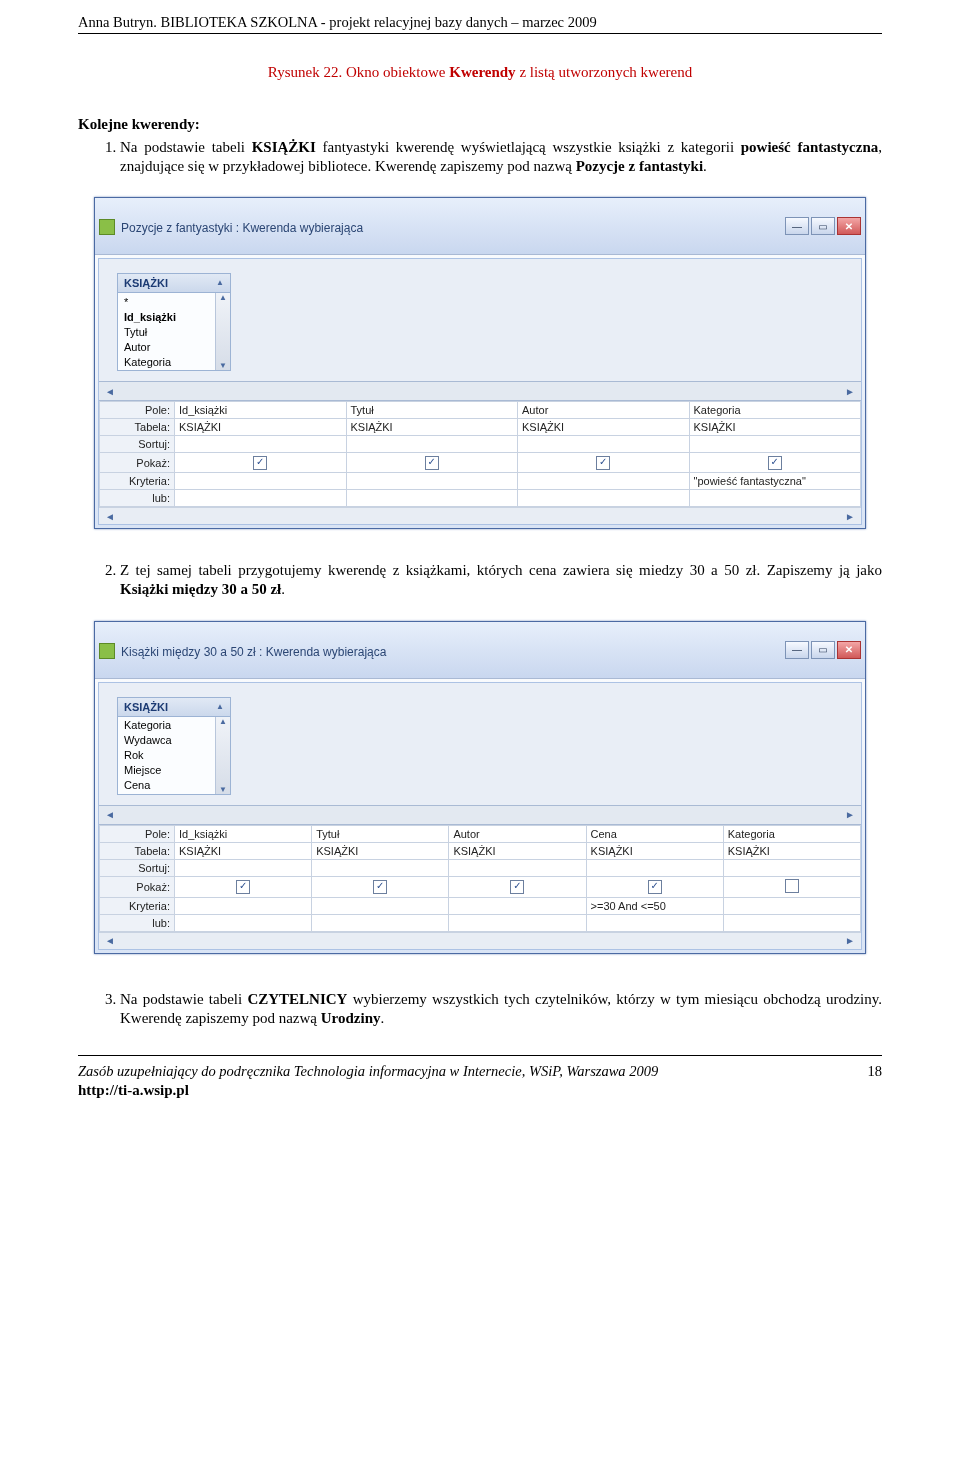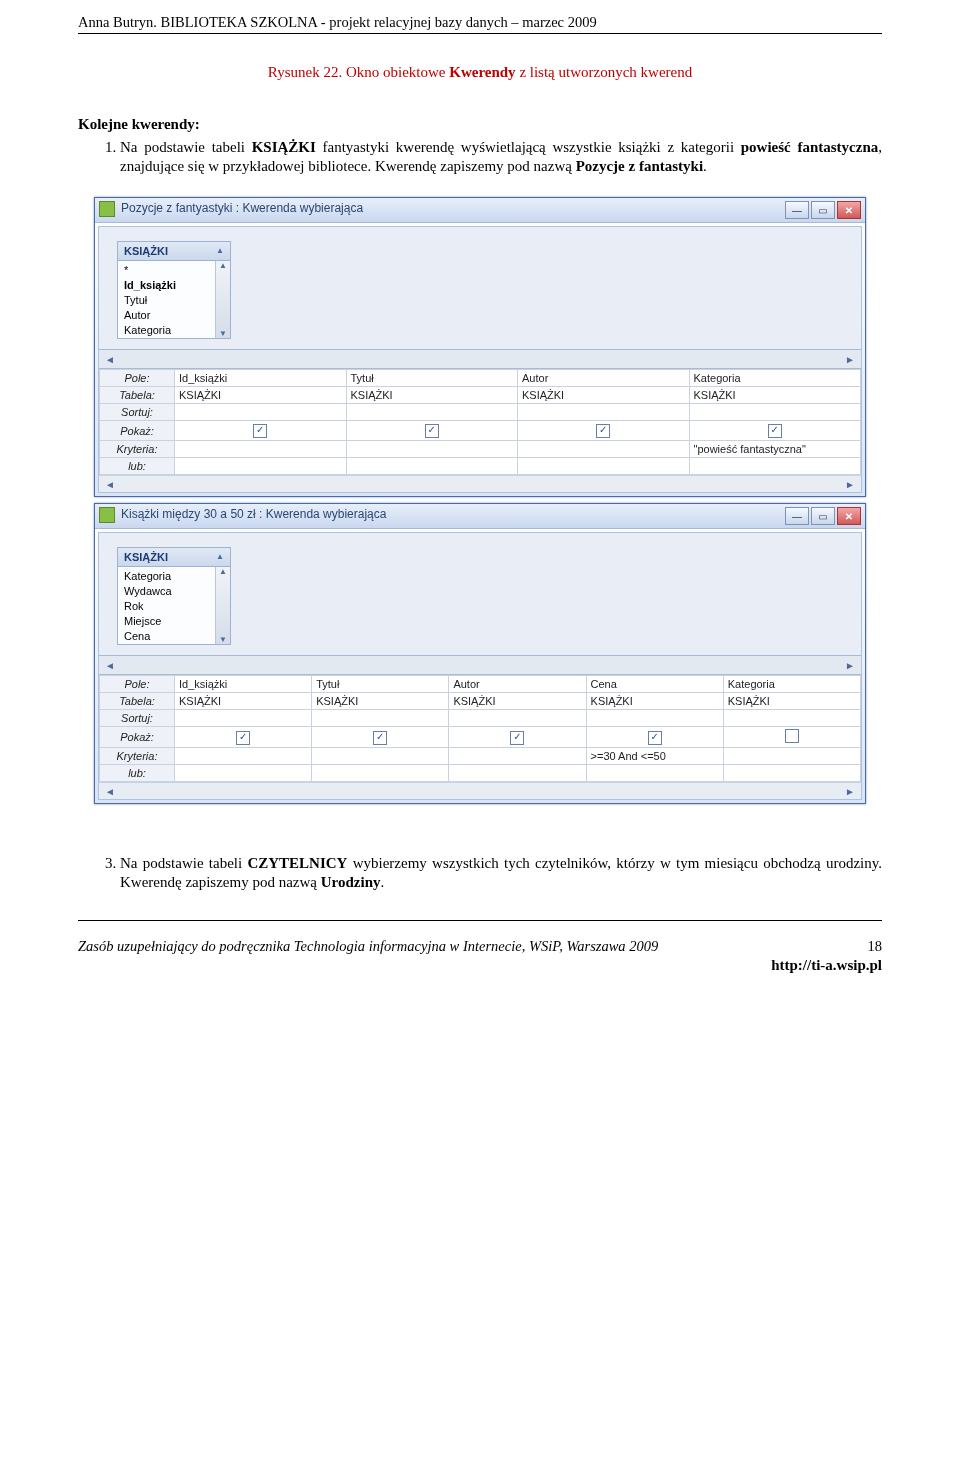--- a/index.html
+++ b/index.html
@@ -35,24 +35,24 @@
     font-family: "Segoe UI", Tahoma, sans-serif;
     font-size: 12px;
     width: 770px;
     margin: 6px auto 0 auto;
     border: 1px solid #4b6aa3;
     background: linear-gradient(#ffffff, #d9e4f5);
     box-shadow: 0 0 2px #7a93be;
   }
   .titlebar {
     display: flex;
-    align-items: flex-start;
+    align-items: flex-end;
     background: linear-gradient(#e7effb, #c9d7ef);
     border-bottom: 1px solid #a9b9d4;
-    padding: 3px 4px;
+    padding: 19px 4px;
   }
   .titlebar .ticon {
     width: 14px; height: 14px; background: #8abf47;
     display: inline-block; margin-right: 6px; border: 1px solid #5c8a26;
   }
   .titlebar .title { flex: 1; color: #2b4674; font-size: 12px; }
   .winbtns { display: flex; gap: 2px; }
   .winbtn {
     width: 22px; height: 16px; border: 1px solid #7d93b6;
     background: linear-gradient(#f6f9ff, #c9d6ec);
@@ -87,45 +87,45 @@
     font-size: 8px; color: #4a6aa0;
   }
   .hsplit {
     height: 18px; background: #e3e9f1; border-top: 1px solid #a9bad4; border-bottom: 1px solid #a9bad4;
     display: flex; align-items: center; justify-content: space-between; padding: 0 6px;
   }
   .hsplit .arrow { font-size: 10px; color: #4a6aa0; }
   .grid { width: 100%; border-collapse: collapse; table-layout: fixed; }
   .grid th, .grid td { border: 1px solid #c8d2e1; font-size: 11px; padding: 2px 4px; background: #fff; }
   .grid th.labelcol {
-    width: 66px; background: #eef2f8; font-weight: normal; color: #222; font-style: italic;
+    width: 66px; background: #eef2f8; text-align: right; font-weight: normal; color: #222;
   }
   .grid td.cell { color: #222; }
   .chk { display: inline-block; width: 12px; height: 12px; border: 1px solid #6c7f9e; background: #fff; text-align: center; line-height: 10px; font-size: 10px; color: #2c4f8f; }
   .chk.on::after { content: "✓"; }
   .gridwrap { overflow: hidden; }
   .hscroll2 {
     height: 16px; background: #e8edf4; border-top: 1px solid #c8d2e1;
     display: flex; align-items: center; justify-content: space-between; padding: 0 6px;
     font-size: 10px; color: #4a6aa0;
   }
 
   .after-block { margin-top: 32px; }
-  .mt36 { margin-top: 50px; }
+  .mt36 { margin-top: 36px; }
 
   .footer {
     border-top: 1px solid #000;
     margin-top: 28px;
     display: flex; justify-content: space-between;
     font-size: 14.5px;
     align-items: flex-start;
-    padding-top: 17px;
+    padding-top: 7px;
   }
   .footer .right { text-align: left; }
-  .url { text-align: right; font-size: 15px; margin-top: 2px; }
+  .url { text-align: left; font-size: 15px; margin-top: 2px; }
   .kwpar { color: #c00000; }
 </style>
 </head>
 <body>
 
 <div class="page">
   <div class="doc-header">Anna Butryn. BIBLIOTEKA SZKOLNA  - projekt relacyjnej bazy danych –  marzec 2009</div>
 
   <div class="caption-line">
     <span>Rysunek 22. Okno obiektowe </span><b>Kwerendy</b><span> z listą utworzonych kwerend</span>
@@ -222,20 +222,27 @@
         </tbody>
           </table>
         <div class="hscroll2">
             <span>◄</span>
             <span>►</span>
           </div>
       </div>
     </div>
   </div>
 
+  <div class="body-text after-block">
+    <ol class="num" start="2">
+      <li>
+        <span>Z tej samej tabeli przygotujemy kwerendę z książkami, których cena zawiera się miedzy 30 a 50 zł. Zapiszemy ją jako </span><b>Książki między 30 a 50 zł</b><span>.</span>
+      </li>
+    </ol>
+  </div>
 
   <div class="access-window">
     <div class="titlebar">
       <span class="ticon"></span>
       <span class="title">Kisążki między 30 a 50 zł : Kwerenda wybierająca</span>
       <div class="winbtns">
         <div class="winbtn">—</div>
         <div class="winbtn">▭</div>
         <div class="winbtn close">✕</div>
       </div>

